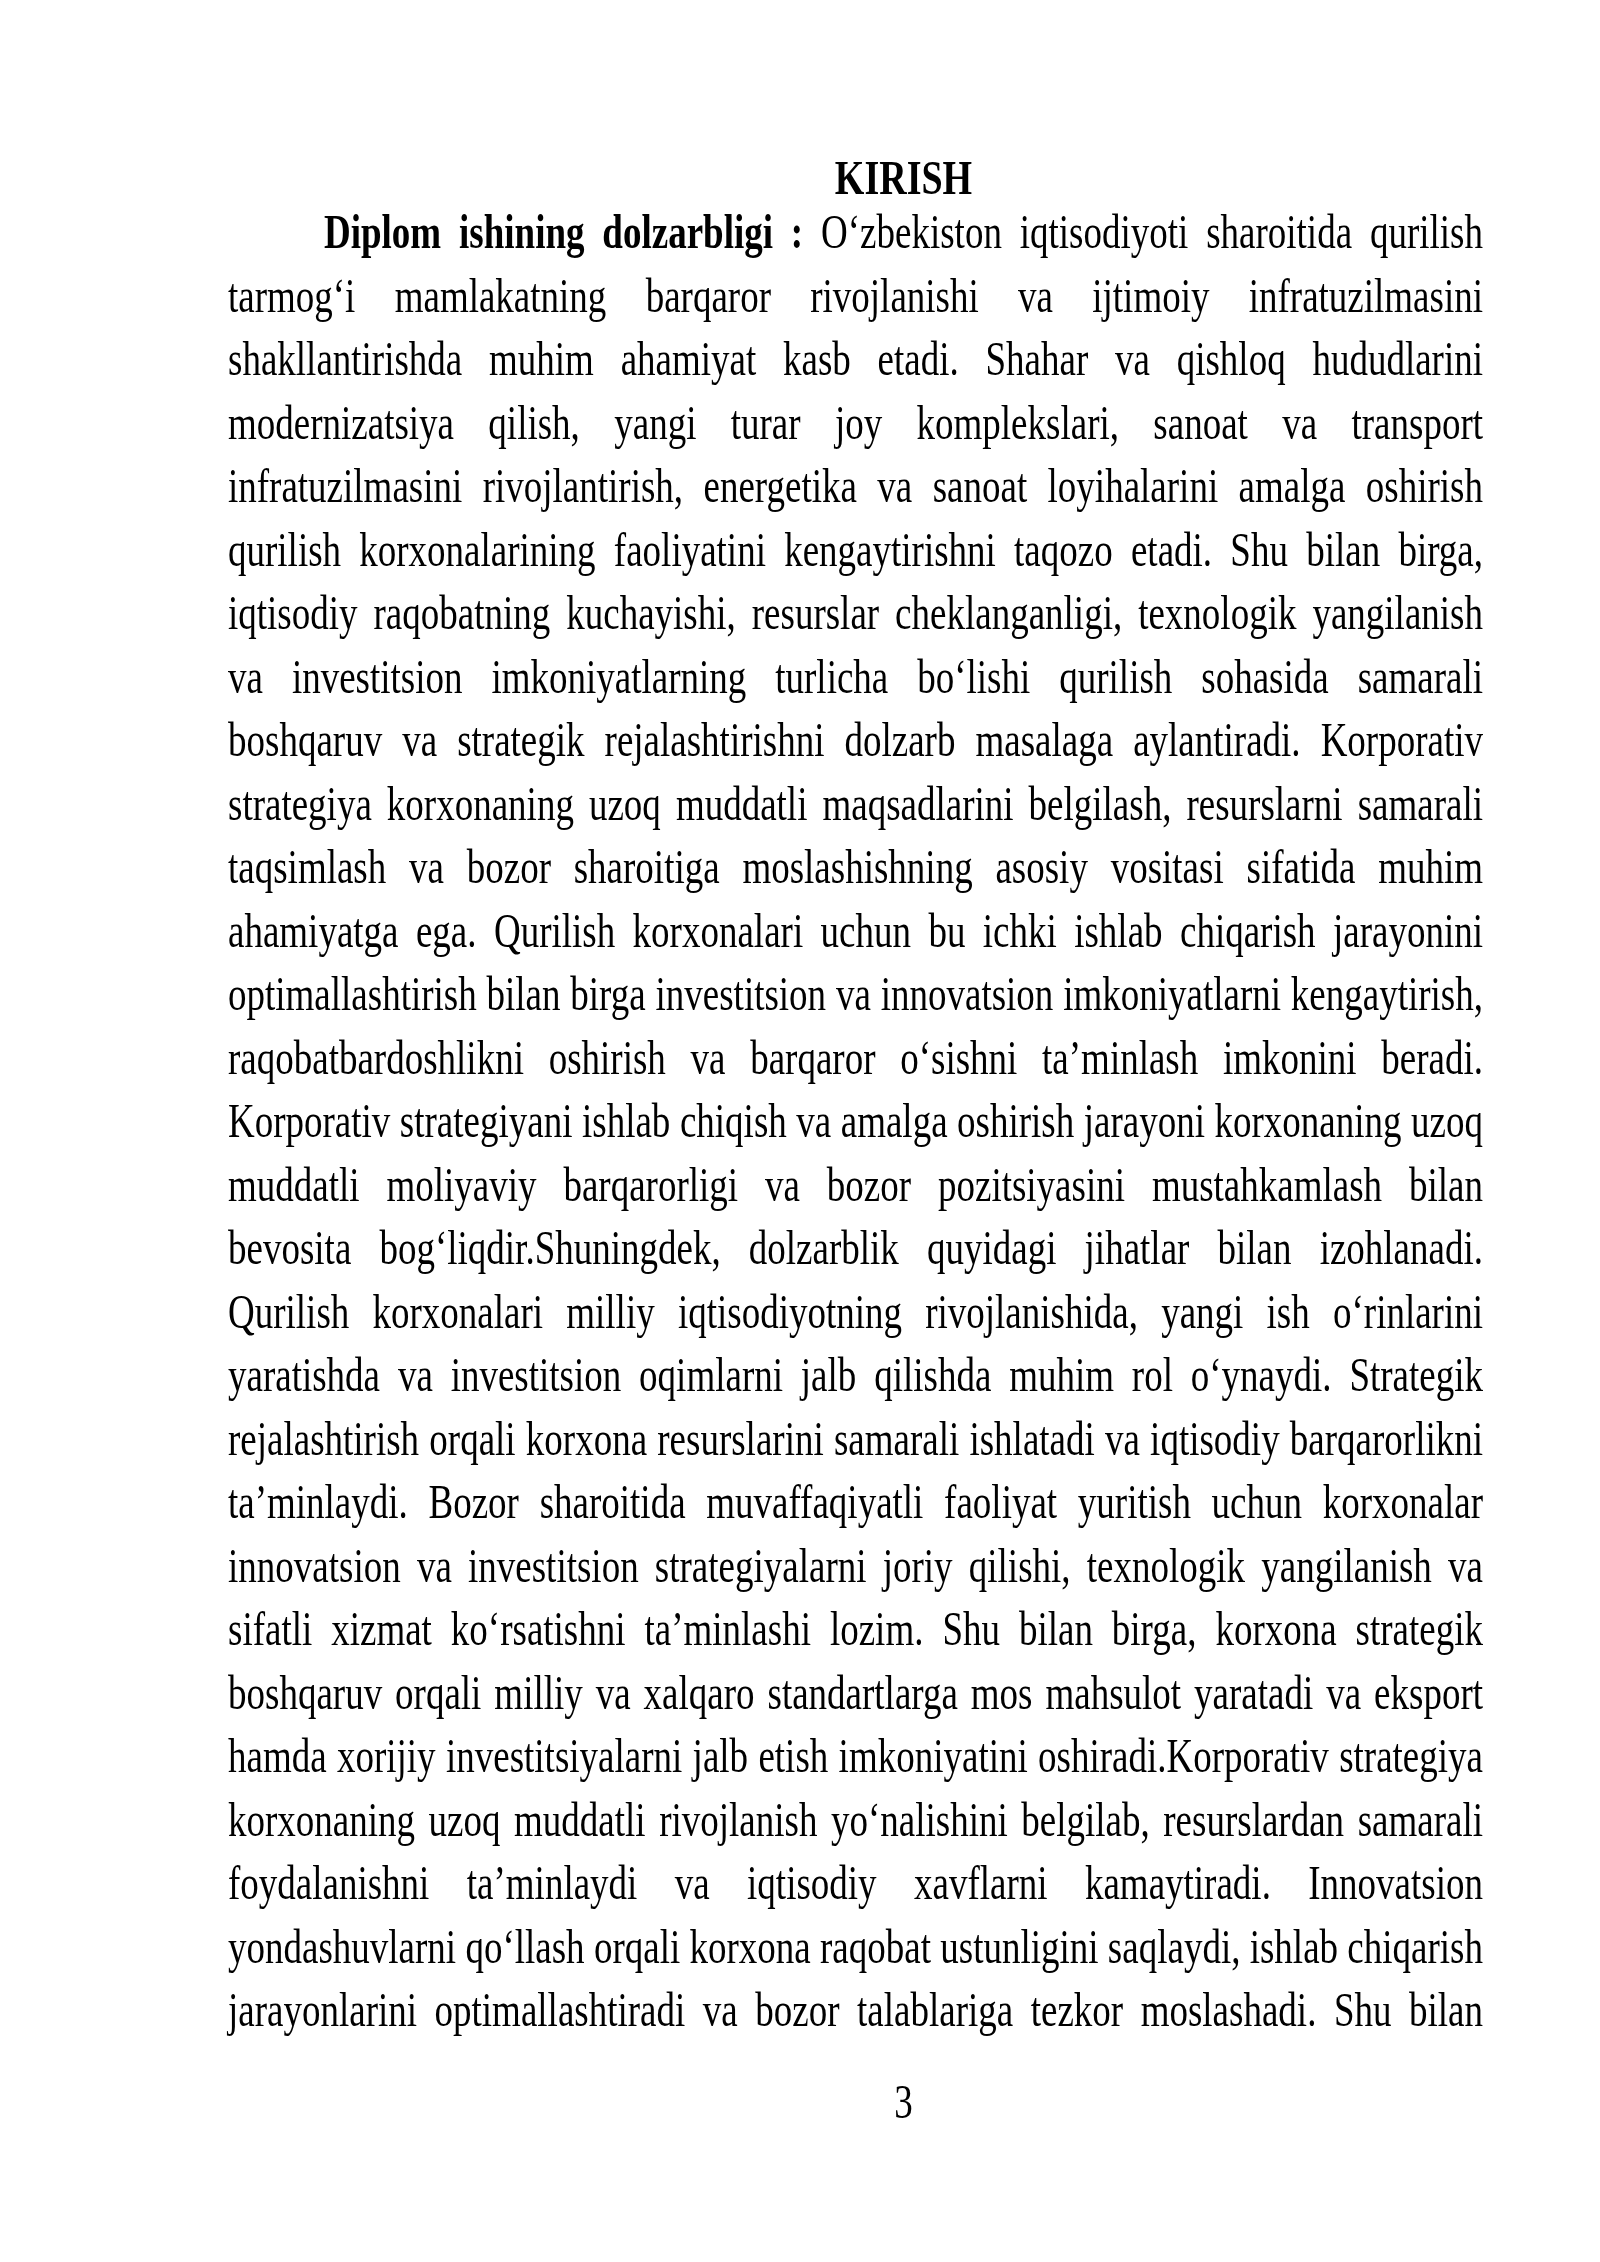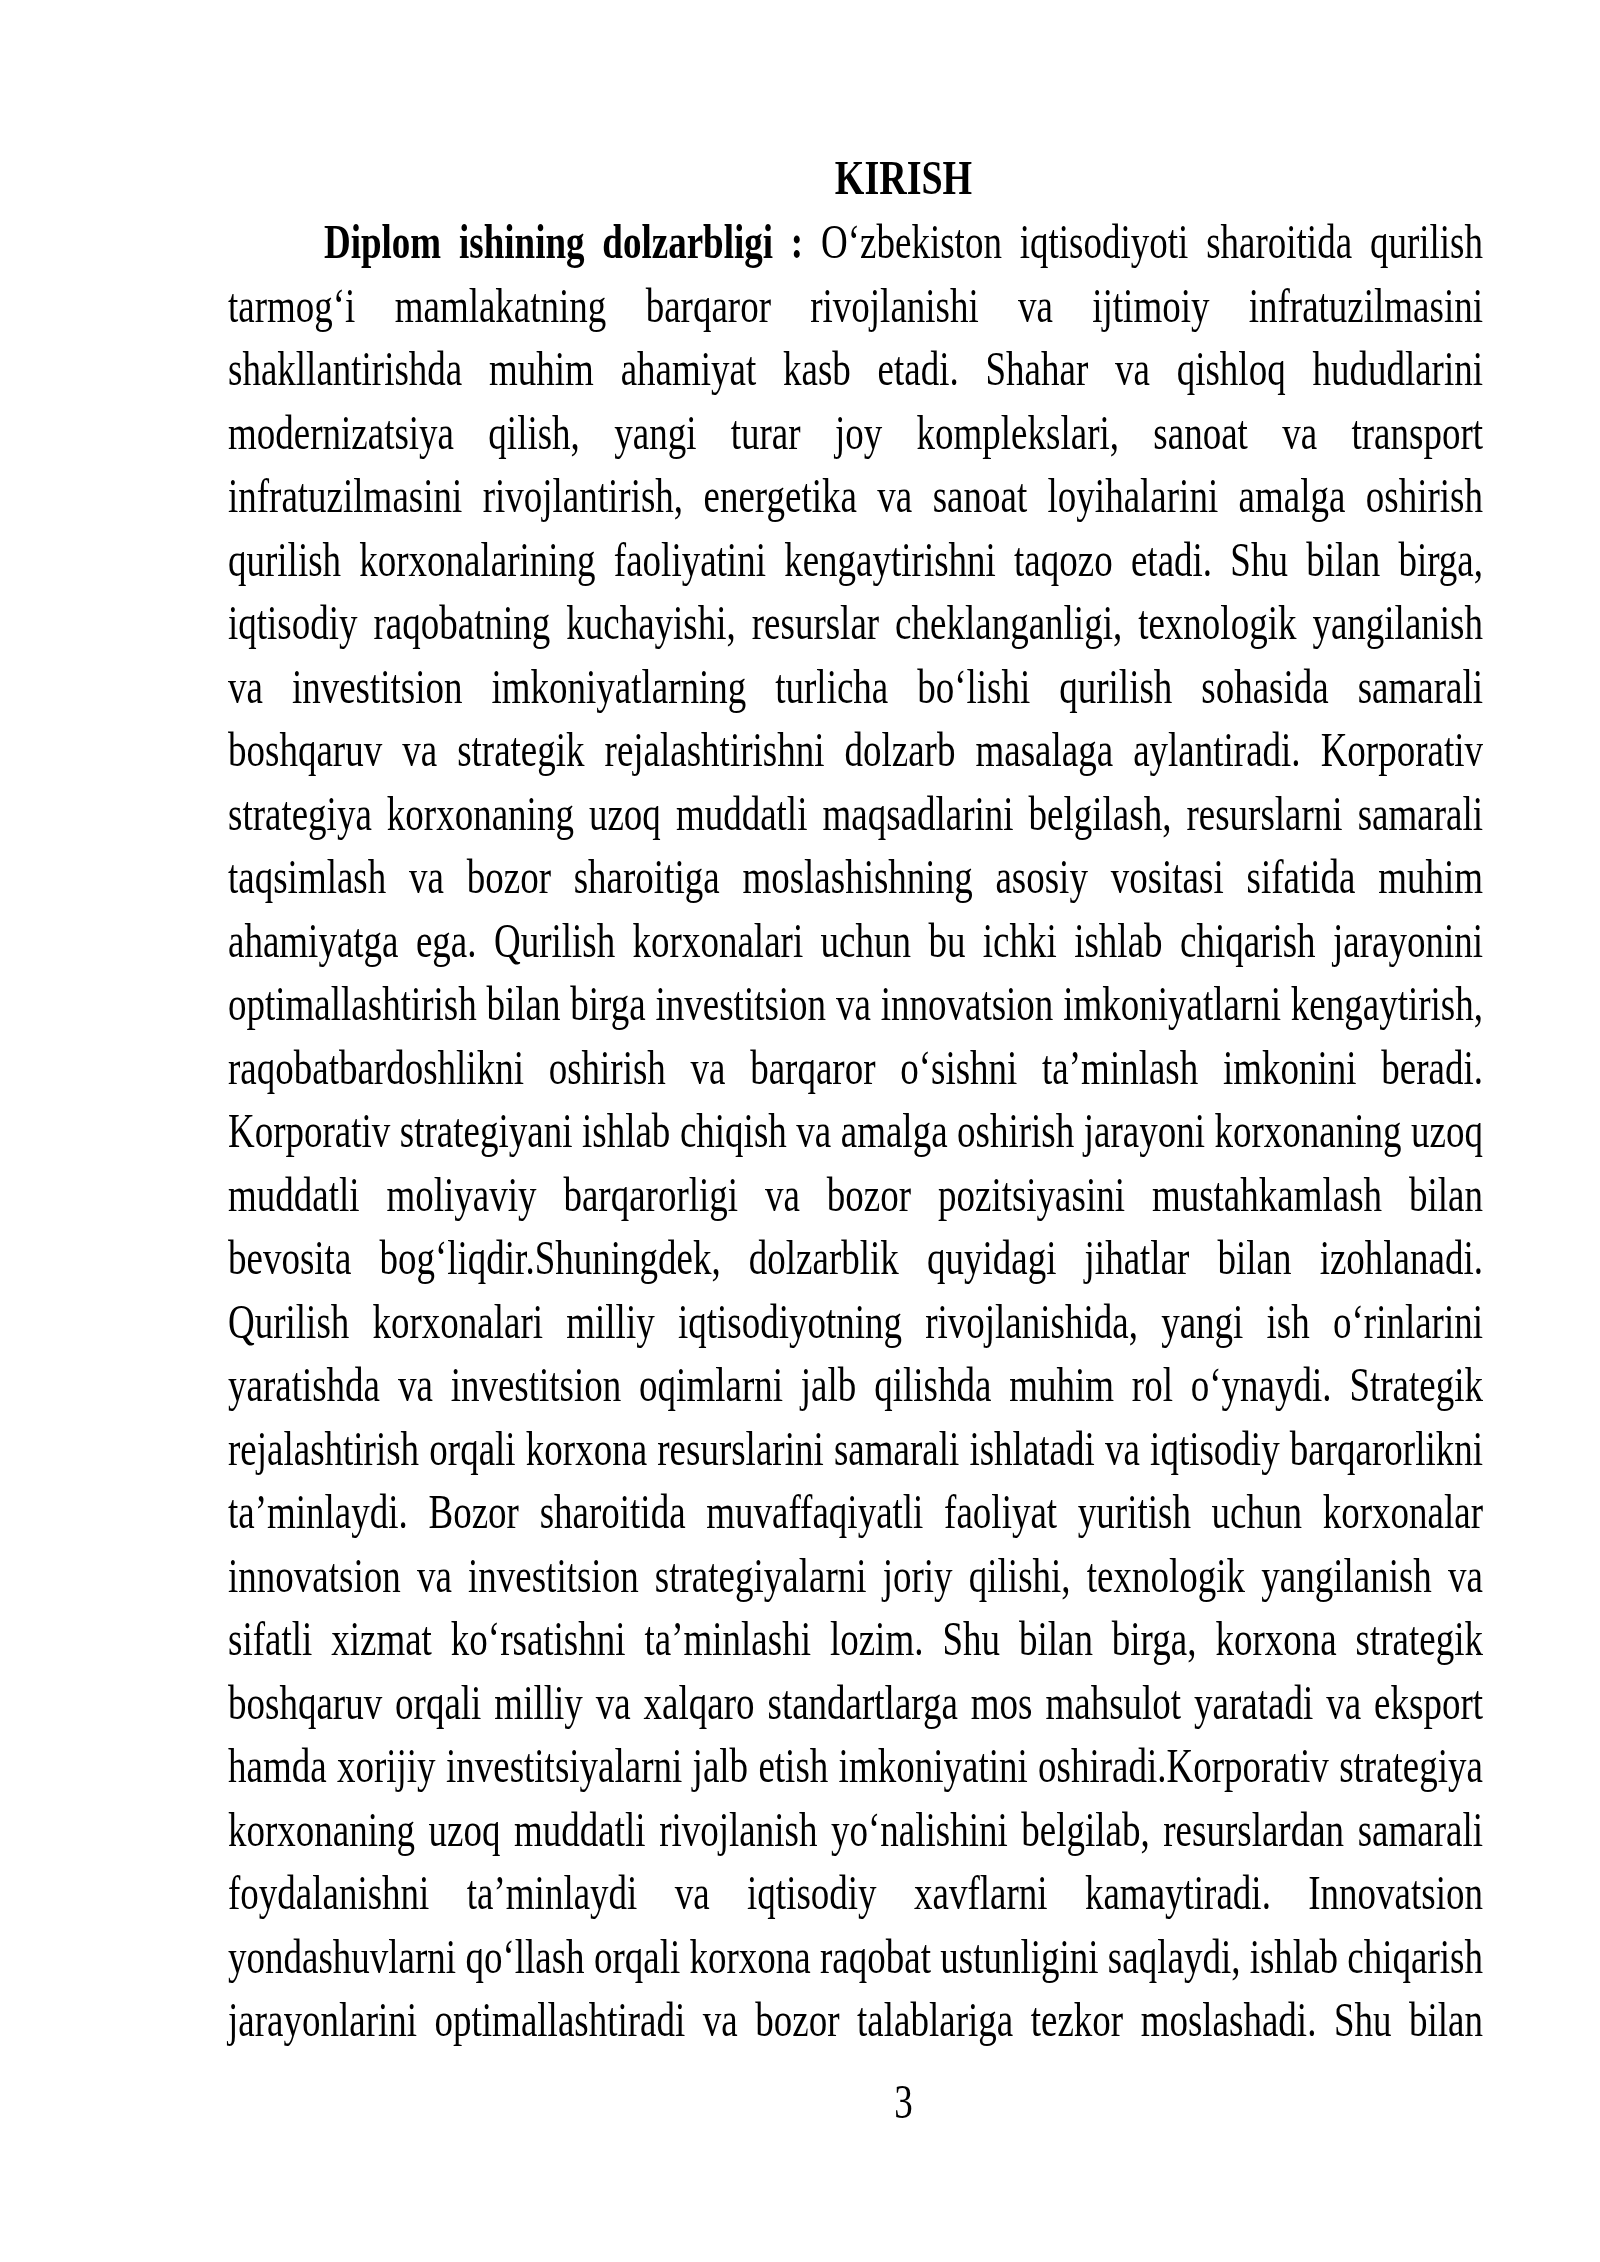--- a/index.html
+++ b/index.html
@@ -25,21 +25,21 @@
     font-size: 38px;
     font-weight: bold;
     line-height: 63.5px;
     text-align: center;
     transform: scaleY(1.3);
     transform-origin: 50% 44.6px;
     white-space: nowrap;
   }
   .paragraph {
     position: absolute;
-    left: 228px; top: 214px;
+    left: 228px; top: 204px;
     width: 1255px;
     font-size: 37px;
     line-height: 63.5px;
     text-align: right;
   }
   
   .line {
     height: 63.5px;
     white-space: nowrap;
     transform: scaleY(1.3);

